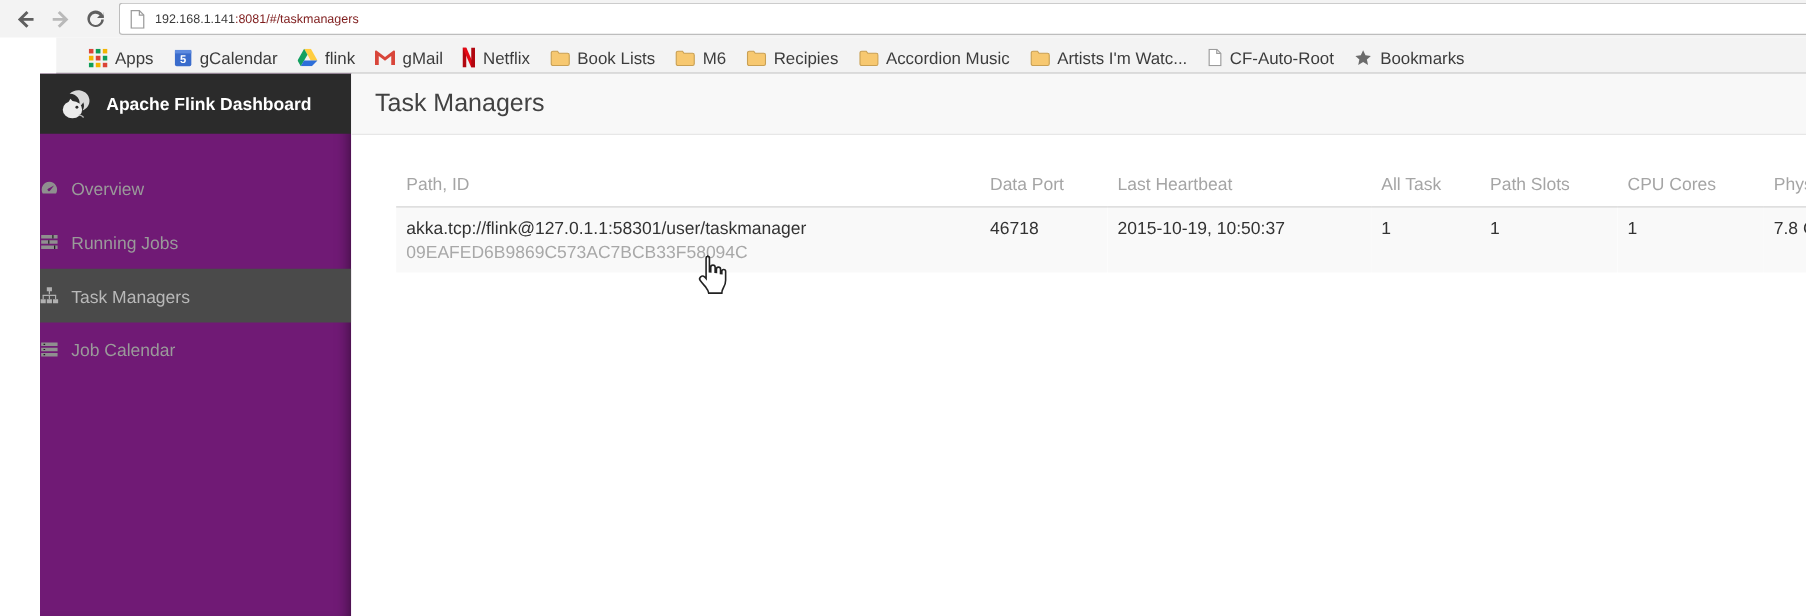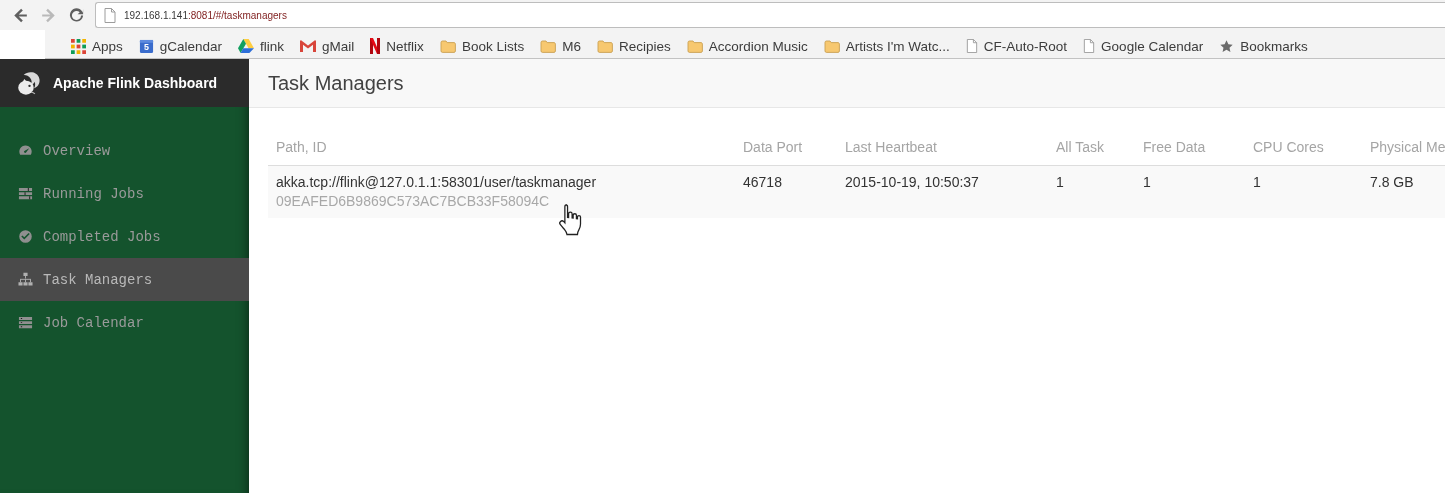--- a/index.html
+++ b/index.html
@@ -21,37 +21,37 @@
 
   .bookmarks { height:29px; background:#f3f3f3; border-bottom:1px solid #c2c2c2;
     display:flex; align-items:flex-end; padding-left:18px; overflow:hidden; white-space:nowrap;margin-left:45px; }
   .bm { display:inline-flex; align-items:center; gap:6px; padding:0 8px; height:24px;
     font-size:13.5px; color:#3c3c3c; flex:0 0 auto; cursor:pointer; border-radius:2px; }
   .bm svg { display:block; flex:0 0 auto; }
 
   
   .app { display:flex; height:434px; position:relative; }
 
-  .sidebar { width:249px; flex:0 0 249px; background:#14532d; height:100%;
-    box-shadow:inset -10px 0 12px -10px rgba(0,0,0,.6); }
+  .sidebar { width:249px; flex:0 0 249px; background:#701a75; height:100%;
+    box-shadow:inset -10px 0 12px -10px rgba(0,0,0,.6);margin-left:32px; }
   .brand { height:48px; background:#2b2b2b; display:flex; align-items:center; padding-left:15px; gap:11px; cursor:pointer; }
   .brand-title { color:#fff; font-weight:bold; font-size:14px; }
   .nav { margin-top:22px; }
-  .nav-item { height:43px; display:flex; align-items:center; padding-left:18px; gap:10px;
-    color:#9a9a9a; font-size:14px; cursor:pointer;font-family:Liberation Mono, monospace; }
+  .nav-item { height:43px; display:flex; align-items:center; gap:10px;
+    color:#9a9a9a; font-size:14px; cursor:pointer; }
   .nav-item svg { color:#8f8f8f; flex:0 0 auto; }
   .nav-item.active { background:#4a4a4a; color:#b9b9b9; }
   .nav-item.active svg { color:#b0b0b0; }
 
   .main { flex:1; background:#fff; overflow:hidden; }
   .page-header { height:49px; background:#f8f8f8; border-bottom:1px solid #e7e7e7;
     display:flex; align-items:center; padding-left:19px; }
   .page-title { font-size:20px; color:#424242; }
 
-  .content { padding:21px 0 0 19px; }
+  .content { padding:21px 0 0 36px; }
   table { border-collapse:collapse; table-layout:fixed; width:1250px; font-size:14px; }
   th { text-align:left; font-weight:normal; color:#a5a5a5; padding:8px; line-height:20px;
     border-bottom:1px solid #ddd; white-space:nowrap; overflow:hidden; }
   td { padding:7px 8px; vertical-align:top; color:#333; line-height:19px; white-space:nowrap; overflow:hidden; }
   tbody tr { background:#f9f9f9; }
   .row-id { color:#a8a8a8; }
 
   .cursor { position:absolute; left:556px; top:144px; pointer-events:none; }
 </style>
 </head>
@@ -161,27 +161,20 @@
     <span>Artists I'm Watc...</span>
   </span>
   <span class="bm">
     <svg viewBox="0 0 12 15" width="12" height="14">
         <path d="M1 .5h6.5L11 4v10.5H1z" fill="#fff" stroke="#9c9c9c"></path>
         <path d="M7.5.5V4H11" fill="none" stroke="#9c9c9c"></path>
       </svg>
     <span>CF-Auto-Root</span>
   </span>
   <span class="bm">
-    <svg viewBox="0 0 12 15" width="12" height="14">
-        <path d="M1 .5h6.5L11 4v10.5H1z" fill="#fff" stroke="#9c9c9c"></path>
-        <path d="M7.5.5V4H11" fill="none" stroke="#9c9c9c"></path>
-      </svg>
-    <span>Google Calendar</span>
-  </span>
-  <span class="bm">
     <svg viewBox="0 0 16 16" width="15" height="15">
         <path d="M8 1.3l2 4.2 4.6.6-3.4 3.1 1 4.6L8 11.4l-4.2 2.4 1-4.6L1.4 6.1 6 5.5z" fill="#6b6b6b"></path>
       </svg>
     <span>Bookmarks</span>
   </span>
 </div>
 
 <div class="app">
 
   <div class="sidebar">
@@ -201,26 +194,20 @@
             <path fill="currentColor" d="M8 2.6a6.6 6.6 0 0 0-5.7 9.9h11.4A6.6 6.6 0 0 0 8 2.6zm4 3.1L8.8 9.9a1.2 1.2 0 1 1-1.6-1.6z"></path>
           </svg>
         <span>Overview</span>
       </div>
       <div class="nav-item">
         <svg viewBox="0 0 16 16" width="15" height="15">
             <path fill="currentColor" d="M1 2.2h14v3H1zm0 4.4h14v3H1zm0 4.4h14v3H1z"></path>
             <path fill="#1b1b1b" d="M10.5 2.2h1v3h-1zm-3.5 4.4h1v3H7zm5 4.4h1v3h-1z"></path>
           </svg>
         <span>Running Jobs</span>
-      </div>
-      <div class="nav-item">
-        <svg viewBox="0 0 16 16" width="15" height="15">
-            <path fill="currentColor" d="M8 1.3a6.7 6.7 0 1 0 0 13.4A6.7 6.7 0 0 0 8 1.3zM6.7 11.2 3.5 8l1.2-1.2 2 2 4.6-4.6 1.2 1.2z"></path>
-          </svg>
-        <span>Completed Jobs</span>
       </div>
       <div class="nav-item active">
         <svg viewBox="0 0 16 16" width="15" height="15">
             <path fill="currentColor" d="M5.8.8h4.4v3.5H5.8zM.5 11h4.4v3.5H.5zm5.3 0h4.4v3.5H5.8zm5.3 0h4.4v3.5h-4.4zM7.5 4.3h1v2.5h-1z"></path>
             <path fill="currentColor" d="M2.2 7.3h11.6v1H2.2z"></path>
             <path fill="currentColor" d="M2.2 7.8h1V11h-1zm5.3 0h1V11h-1zm5.3 0h1V11h-1z"></path>
           </svg>
         <span>Task Managers</span>
       </div>
       <div class="nav-item">
@@ -247,21 +234,21 @@
             <col style="width:110px">
             <col style="width:117px">
             <col style="width:156px">
         </colgroup>
         <thead>
           <tr>
             <th>Path, ID</th>
             <th>Data Port</th>
             <th>Last Heartbeat</th>
             <th>All Task</th>
-            <th>Free Data</th>
+            <th>Path Slots</th>
             <th>CPU Cores</th>
             <th>Physical Memory</th>
           </tr>
         </thead>
         <tbody>
           <tr>
             <td>
               <div>akka.tcp://flink@127.0.1.1:58301/user/taskmanager</div>
               <div class="row-id">09EAFED6B9869C573AC7BCB33F58094C</div>
             </td>

